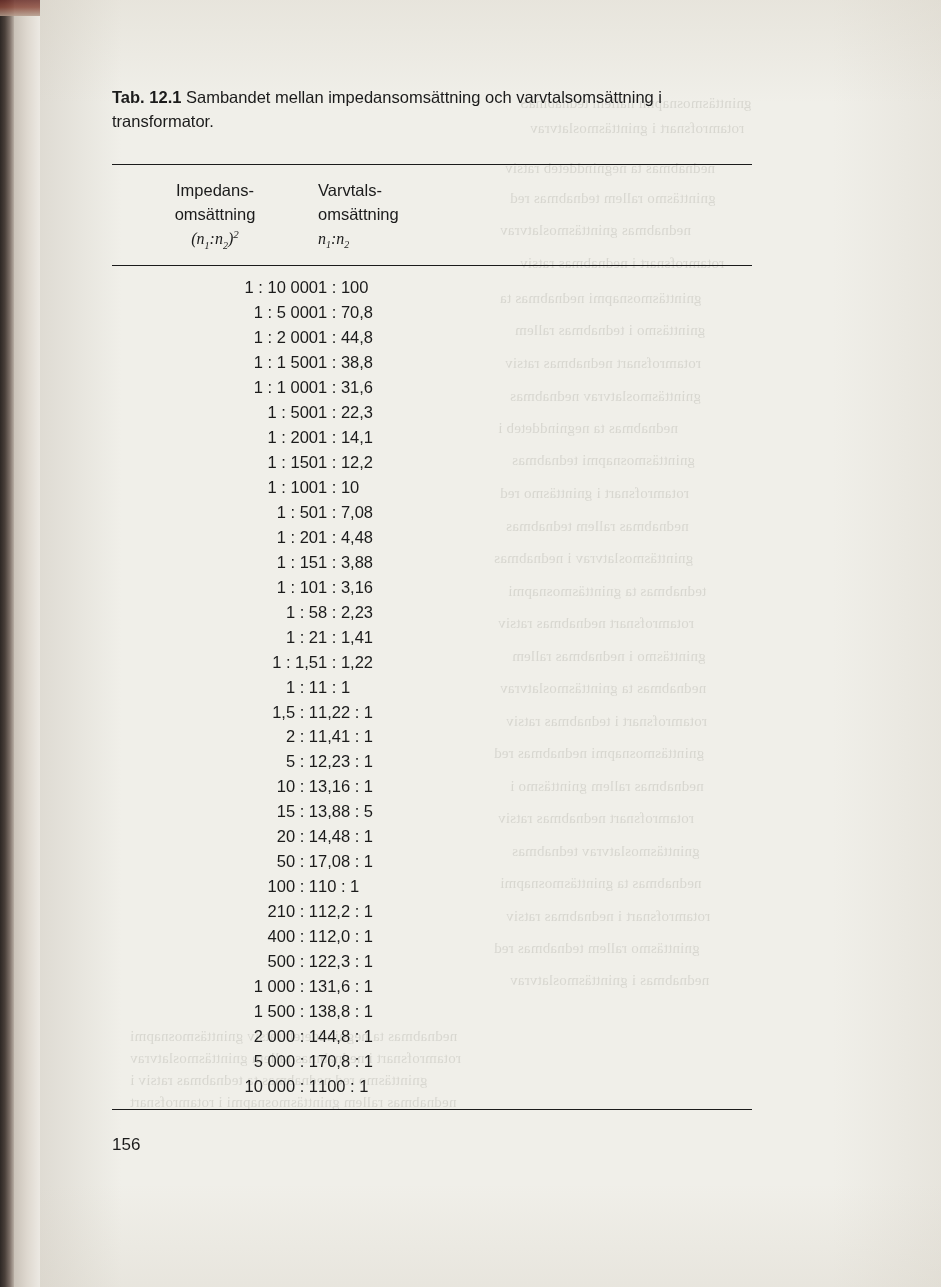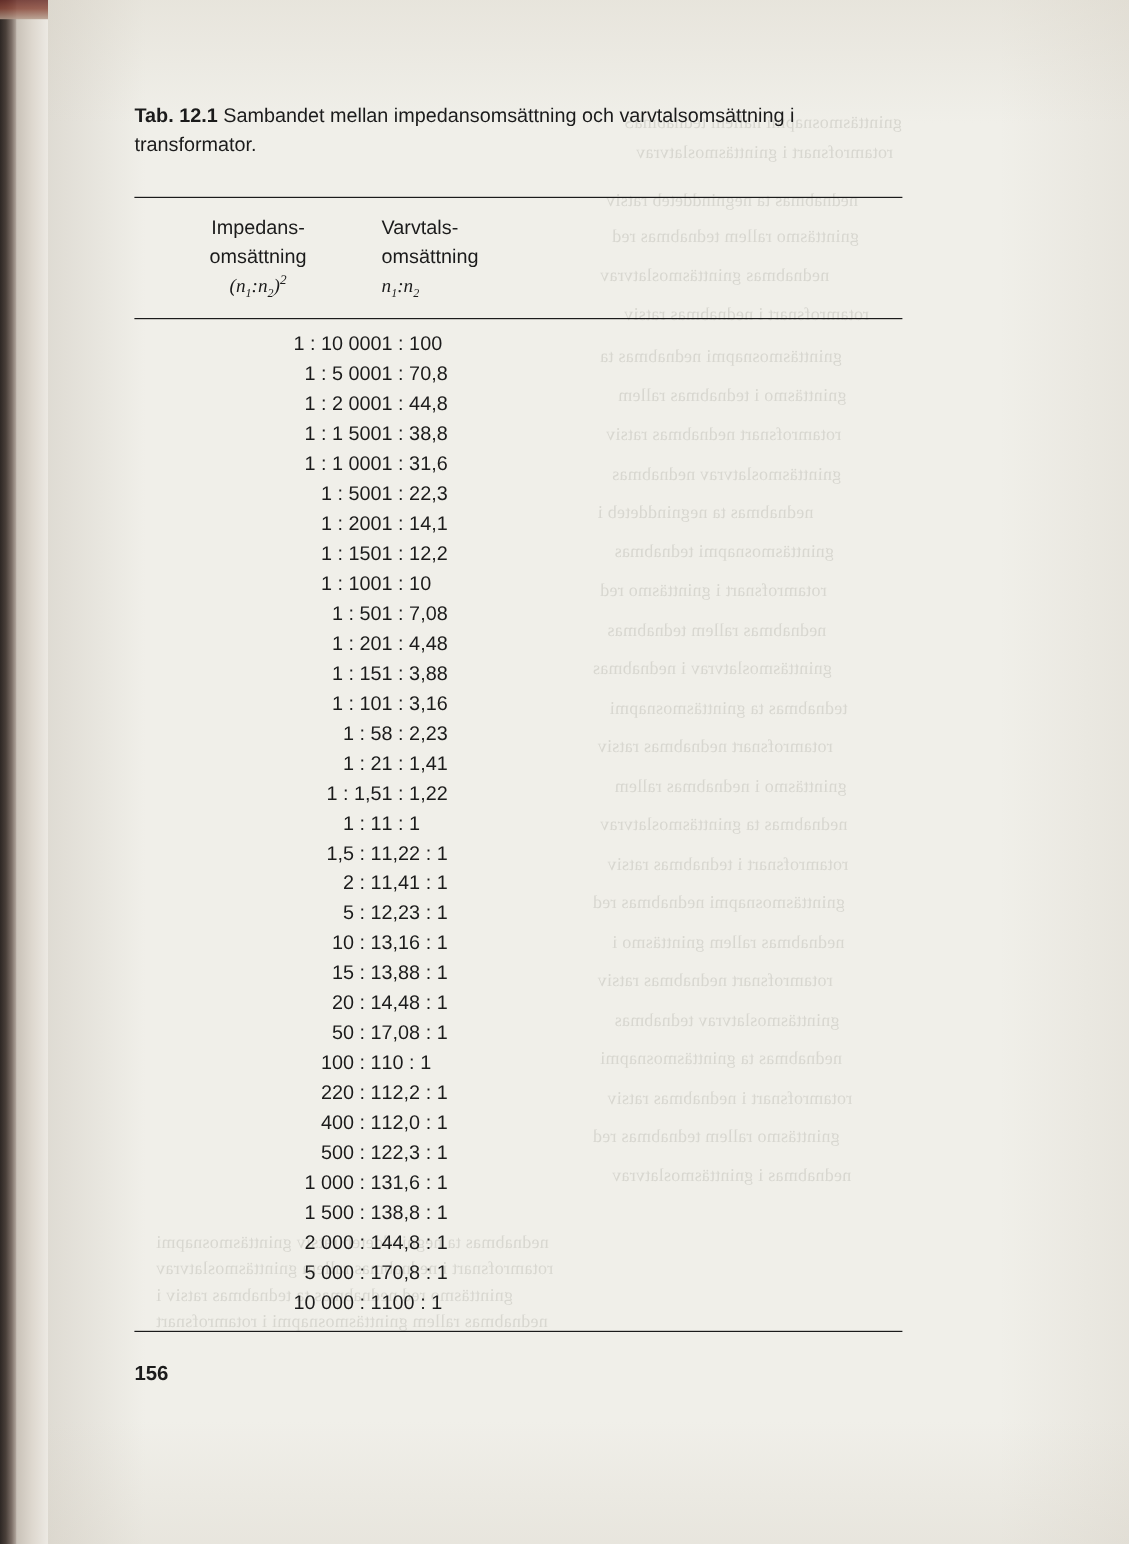--- a/index.html
+++ b/index.html
@@ -145,21 +145,21 @@
     border: 0;
     border-top: 1.6px solid #1b1b1b;
     margin: 0;
   }
 
   .pagenum {
     position: absolute;
     left: 112px;
     top: 1135px;
     font-size: 17px;
-    font-weight: bold;
+    font-weight: normal;
     color: #1b1b1b;
   }
 </style>
 </head>
 <body>
 
 <div class="page">
 
   <div class="edge-dark"></div>
   <div class="edge-shadow"></div>
@@ -309,36 +309,36 @@
           <tr>
             <td class="c1">5 : 1</td>
             <td class="c2">2,23 : 1</td>
           </tr>
           <tr>
             <td class="c1">10 : 1</td>
             <td class="c2">3,16 : 1</td>
           </tr>
           <tr>
             <td class="c1">15 : 1</td>
-            <td class="c2">3,88 : 1</td>
+            <td class="c2">3,88 : 5</td>
           </tr>
           <tr>
             <td class="c1">20 : 1</td>
             <td class="c2">4,48 : 1</td>
           </tr>
           <tr>
             <td class="c1">50 : 1</td>
             <td class="c2">7,08 : 1</td>
           </tr>
           <tr>
             <td class="c1">100 : 1</td>
             <td class="c2">10 : 1</td>
           </tr>
           <tr>
-            <td class="c1">220 : 1</td>
+            <td class="c1">210 : 1</td>
             <td class="c2">12,2 : 1</td>
           </tr>
           <tr>
             <td class="c1">400 : 1</td>
             <td class="c2">12,0 : 1</td>
           </tr>
           <tr>
             <td class="c1">500 : 1</td>
             <td class="c2">22,3 : 1</td>
           </tr>

